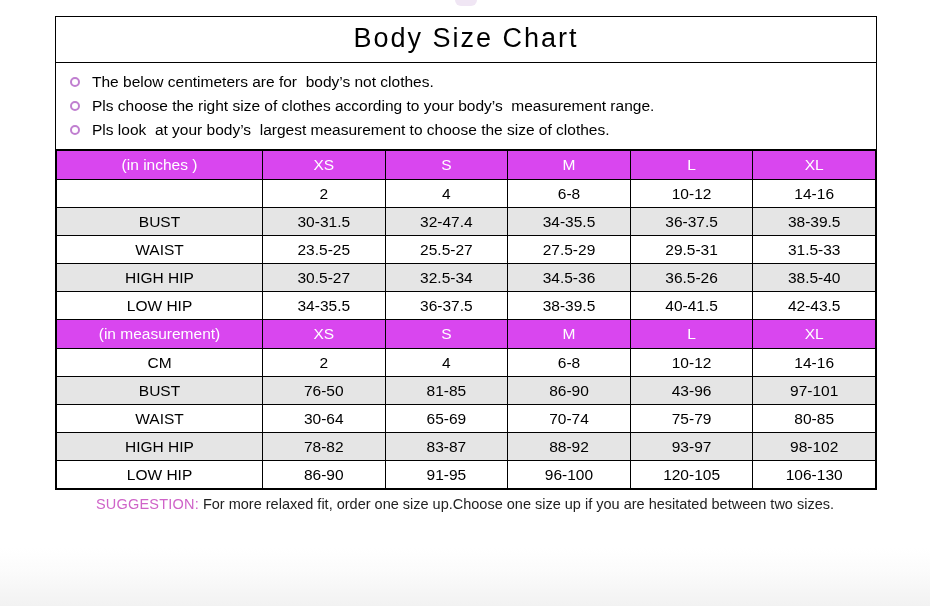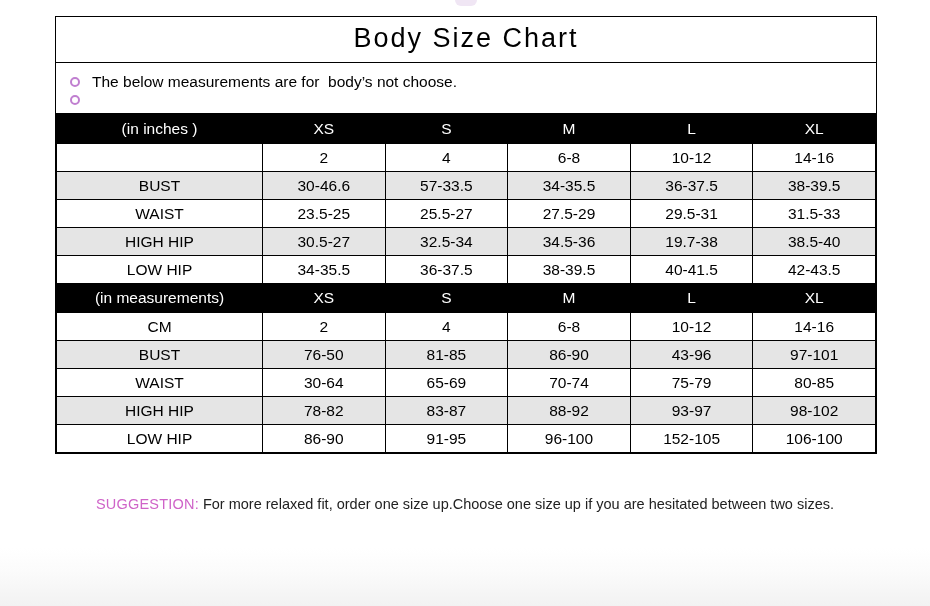--- a/index.html
+++ b/index.html
@@ -80,21 +80,21 @@
   table.size-table td {
     border: 1px solid #000;
     text-align: center;
     font-size: 15.5px;
     height: 27px;
     padding: 0;
     white-space: nowrap;
   }
   td.label-col { width: 205px; }
   tr.header-row td {
-    background: #000000;
+    background: #d946ef;
     color: #ffffff;
     font-size: 15.5px;
     height: 28px;
     border-color: #000;
   }
   tr.shade td { background: #e5e5e5; }
   tr.plain td { background: #ffffff; }
   td.blank { border-left: none; border-right: 1px solid #000; }
 
   .suggestion {
@@ -129,24 +129,29 @@
 
   <div class="top-speck"></div>
 
   <div class="chart-box">
 
     <div class="chart-title">Body  Size  Chart</div>
 
     <div class="notes">
       <div class="note-row">
         <span class="bullet"></span>
-        <span class="note-text">The below measurements are for  body’s not choose.</span>
+        <span class="note-text">The below centimeters are for  body’s not clothes.</span>
       </div>
       <div class="note-row">
         <span class="bullet"></span>
+        <span class="note-text">Pls choose the right size of clothes according to your body’s  measurement range.</span>
+      </div>
+      <div class="note-row">
+        <span class="bullet"></span>
+        <span class="note-text">Pls look  at your body’s  largest measurement to choose the size of clothes.</span>
       </div>
     </div>
 
     <table class="size-table">
       <tbody>
         <tr class="header-row">
           <td class="label-col">(in  inches )</td>
           <td>XS</td>
           <td>S</td>
           <td>M</td>
@@ -158,56 +163,56 @@
           <td class="label-col blank"></td>
           <td>2</td>
           <td>4</td>
           <td>6-8</td>
           <td>10-12</td>
           <td>14-16</td>
         </tr>
 
         <tr class="shade">
           <td class="label-col">BUST</td>
-          <td>30-46.6</td>
-          <td>57-33.5</td>
+          <td>30-31.5</td>
+          <td>32-47.4</td>
           <td>34-35.5</td>
           <td>36-37.5</td>
           <td>38-39.5</td>
         </tr>
 
         <tr class="plain">
           <td class="label-col">WAIST</td>
           <td>23.5-25</td>
           <td>25.5-27</td>
           <td>27.5-29</td>
           <td>29.5-31</td>
           <td>31.5-33</td>
         </tr>
 
         <tr class="shade">
           <td class="label-col">HIGH HIP</td>
           <td>30.5-27</td>
           <td>32.5-34</td>
           <td>34.5-36</td>
-          <td>19.7-38</td>
+          <td>36.5-26</td>
           <td>38.5-40</td>
         </tr>
 
         <tr class="plain">
           <td class="label-col">LOW HIP</td>
           <td>34-35.5</td>
           <td>36-37.5</td>
           <td>38-39.5</td>
           <td>40-41.5</td>
           <td>42-43.5</td>
         </tr>
 
         <tr class="header-row">
-          <td class="label-col">(in measurements)</td>
+          <td class="label-col">(in measurement)</td>
           <td>XS</td>
           <td>S</td>
           <td>M</td>
           <td>L</td>
           <td>XL</td>
         </tr>
 
         <tr class="plain">
           <td class="label-col">CM</td>
           <td>2</td>
@@ -242,22 +247,22 @@
           <td>88-92</td>
           <td>93-97</td>
           <td>98-102</td>
         </tr>
 
         <tr class="plain">
           <td class="label-col">LOW HIP</td>
           <td>86-90</td>
           <td>91-95</td>
           <td>96-100</td>
-          <td>152-105</td>
-          <td>106-100</td>
+          <td>120-105</td>
+          <td>106-130</td>
         </tr>
       </tbody>
     </table>
   </div>
 
   <div class="suggestion">
     <span class="sug-label">SUGGESTION:</span>
     <span class="sug-text">For more relaxed fit, order one size up.Choose one size up if you are hesitated between two sizes.</span>
   </div>
 

